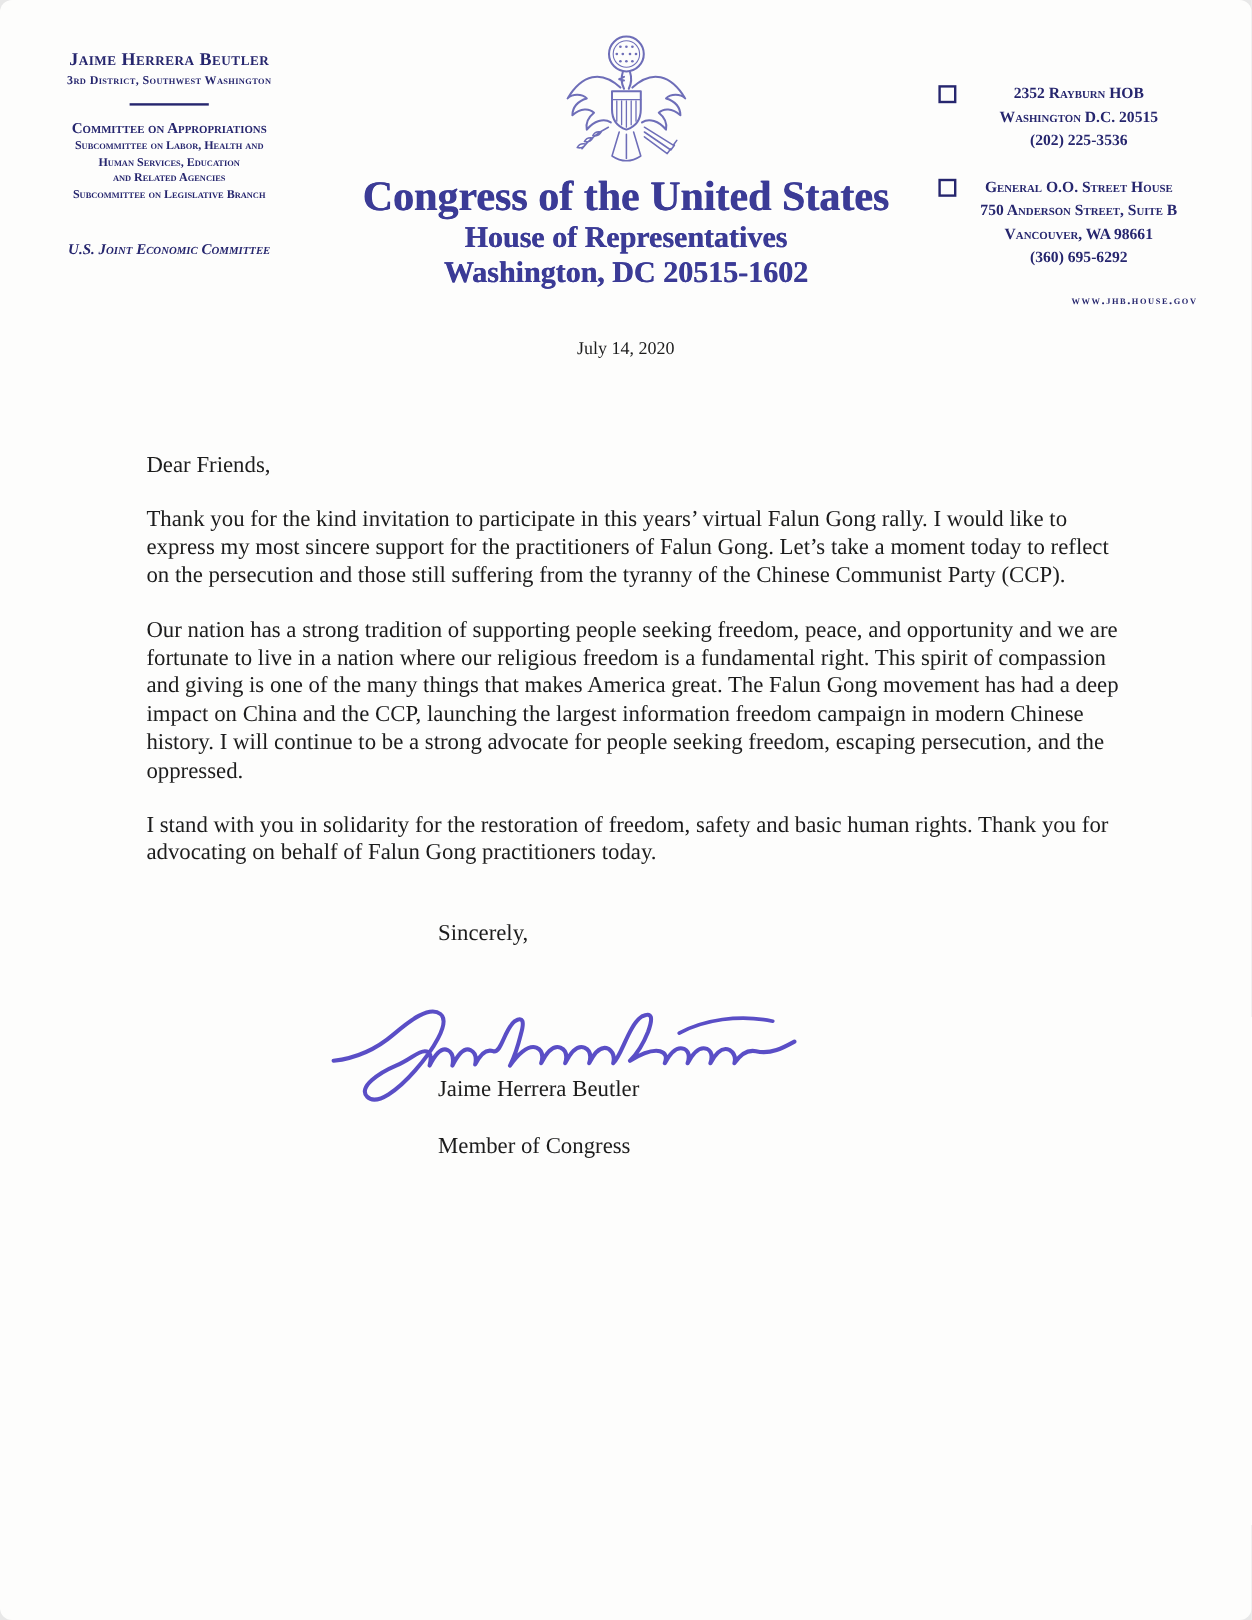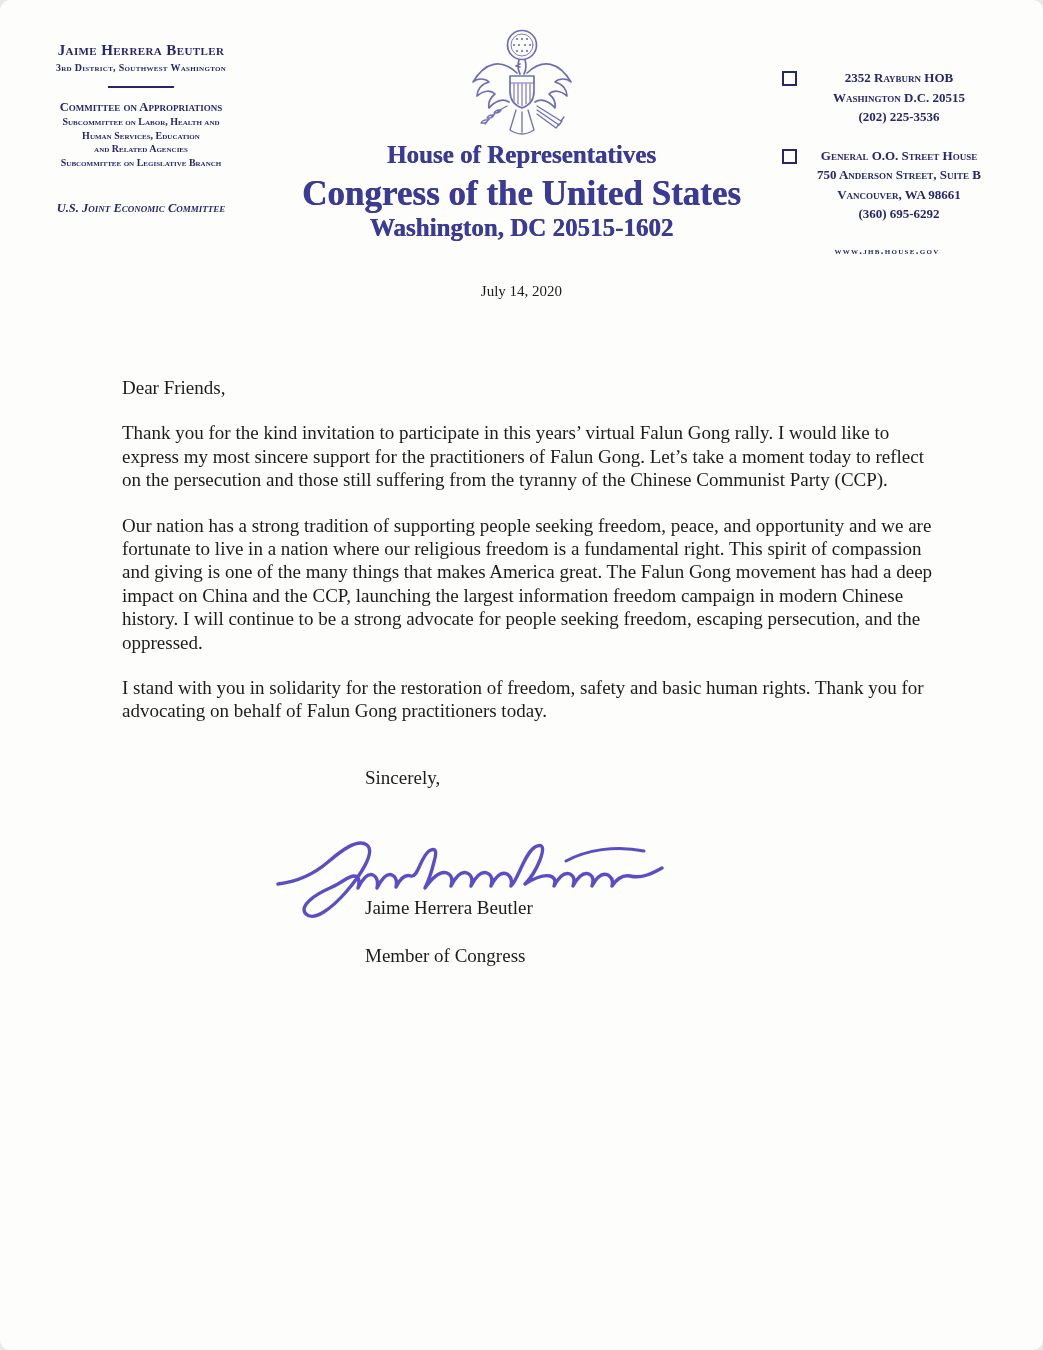--- a/index.html
+++ b/index.html
@@ -41,21 +41,21 @@
   .lh-right {
     position:absolute; left:776px; top:40px; width:222px;
     color:#26266e; font-variant:small-caps; font-weight:700;margin-top:28px;
   }
   .addr { position:relative; padding-left:24px; text-align:center; font-size:13px; line-height:19.5px; }
   .addr-box {
     position:absolute; left:6px; top:3px;
     width:11px; height:11px; border:2px solid #26266e; background:transparent;
   }
   .addr2 { margin-top:19px; }
-  .lh-site { margin-top:21px; text-align:center; font-size:10.5px; letter-spacing:1.3px; }
+  .lh-site { margin-top:21px; text-align:right; font-size:10.5px; letter-spacing:1.3px; }
 
   
   .date-line {
     position:absolute; top:283px; left:0; right:0;
     text-align:center; font-size:15px; color:#1c1c1c;
   }
   .letter-body {
     position:absolute; left:122px; top:376px; width:820px;
     font-size:19px; line-height:23.4px; color:#1c1c1c;
   }
@@ -109,22 +109,22 @@
       <path d="M53,50 h24 v15 q0,13 -12,17 q-12,-4 -12,-17 z"></path>
       <path d="M53,57 h24" stroke-width="1.2"></path>
       <path d="M57,58 v17 M61,58 v20 M65,58 v22 M69,58 v20 M73,58 v17" stroke-width="1.1"></path>
 
       <path d="M50,80 C42,84 34,90 28,98 M44,84 q-5,-1 -7,3 q5,1 7,-3 M37,89 q-5,-1 -7,3 q5,1 7,-3 M31,94 q-5,-1 -7,3 q5,1 7,-3" stroke-width="1.3"></path>
 
       <path d="M80,80 L104,95 M80,84 L102,99 M80,88 L99,102 M104,95 l3,-4 M102,99 l3,-4 M99,102 l3,-4" stroke-width="1.3"></path>
 
       <path d="M59,84 L53,104 M65,86 L65,106 M71,84 L77,104 M53,104 Q65,112 77,104" stroke-width="1.3"></path>
     </svg>
+    <div class="bl bl1">Congress of the United States</div>
     <div class="bl bl2">House of Representatives</div>
-    <div class="bl bl1">Congress of the United States</div>
     <div class="bl bl3">Washington, DC 20515-1602</div>
   </div>
 
   <div class="lh-right">
     <div class="addr">
       <span class="addr-box"></span>
       <div>2352 Rayburn HOB</div>
       <div>Washington D.C. 20515</div>
       <div>(202) 225-3536</div>
     </div>

